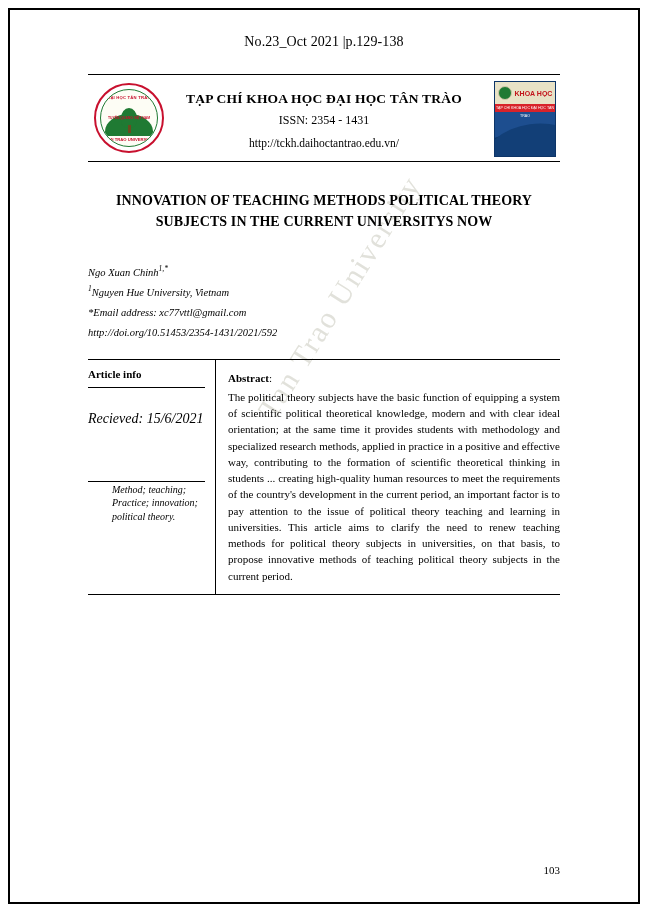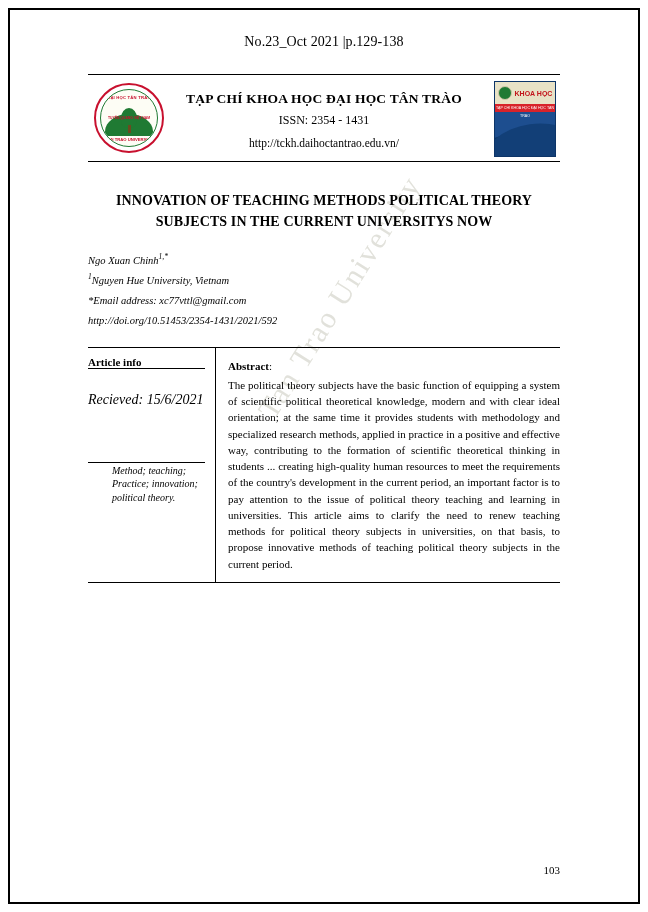--- a/index.html
+++ b/index.html
@@ -141,21 +141,21 @@
   }
   .article-title {
     text-align: center;
     font-size: 14px;
     font-weight: bold;
     line-height: 1.5;
     margin-top: 28px;
     letter-spacing: 0.1px;
   }
   .authors {
-    margin-top: 18px;
+    margin-top: 30px;
     font-size: 10.5px;
     font-style: italic;
     line-height: 1.9;
   }
   .authors .sup {
     font-size: 7.5px;
     vertical-align: super;
   }
   .meta-table {
     display: flex;
@@ -173,20 +173,21 @@
     flex: 1;
     box-sizing: border-box;
     padding-left: 12px;
     padding-top: 8px;
     padding-bottom: 10px;
   }
   .info-head {
     font-size: 11px;
     font-weight: bold;
     padding-top: 8px;
+    padding-bottom: 7px;
     border-bottom: 1.2px solid #000000;
   }
   .dates {
     font-size: 14px;
     font-style: italic;
     padding-top: 14px;
     line-height: 2.4;
     border-bottom: 1.2px solid #000000;
     padding-bottom: 21px;
     min-height: 58px;

